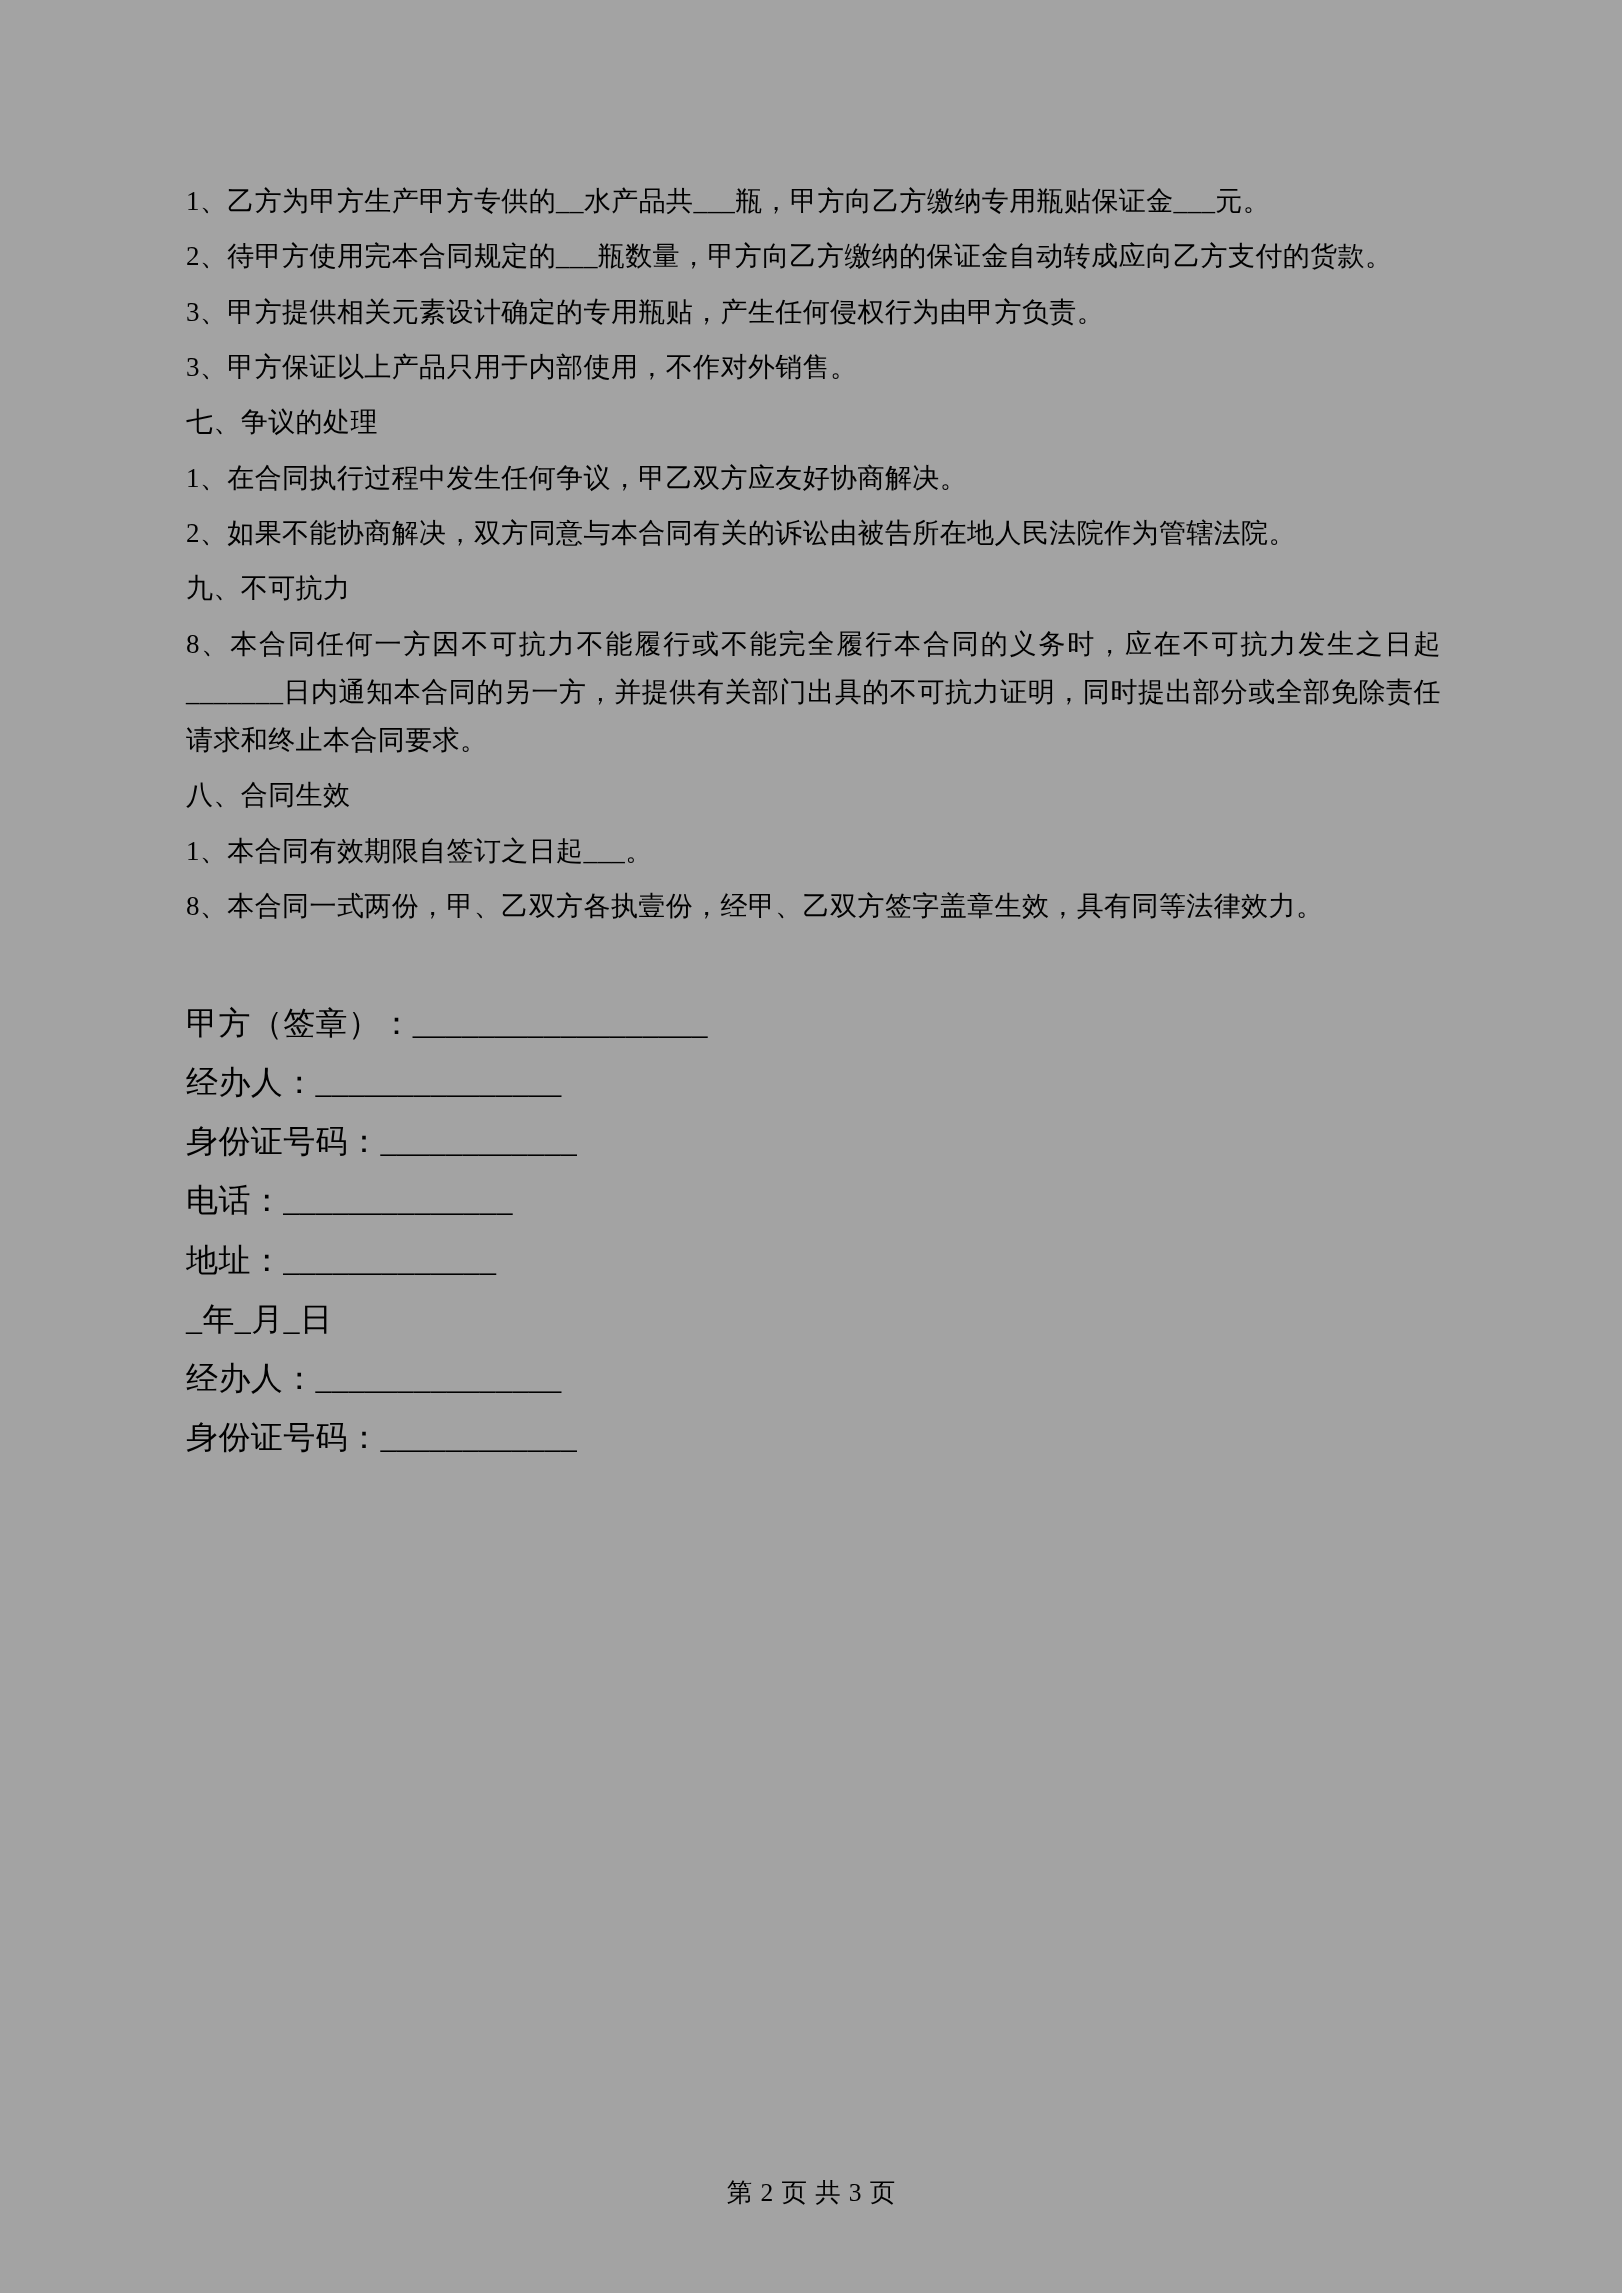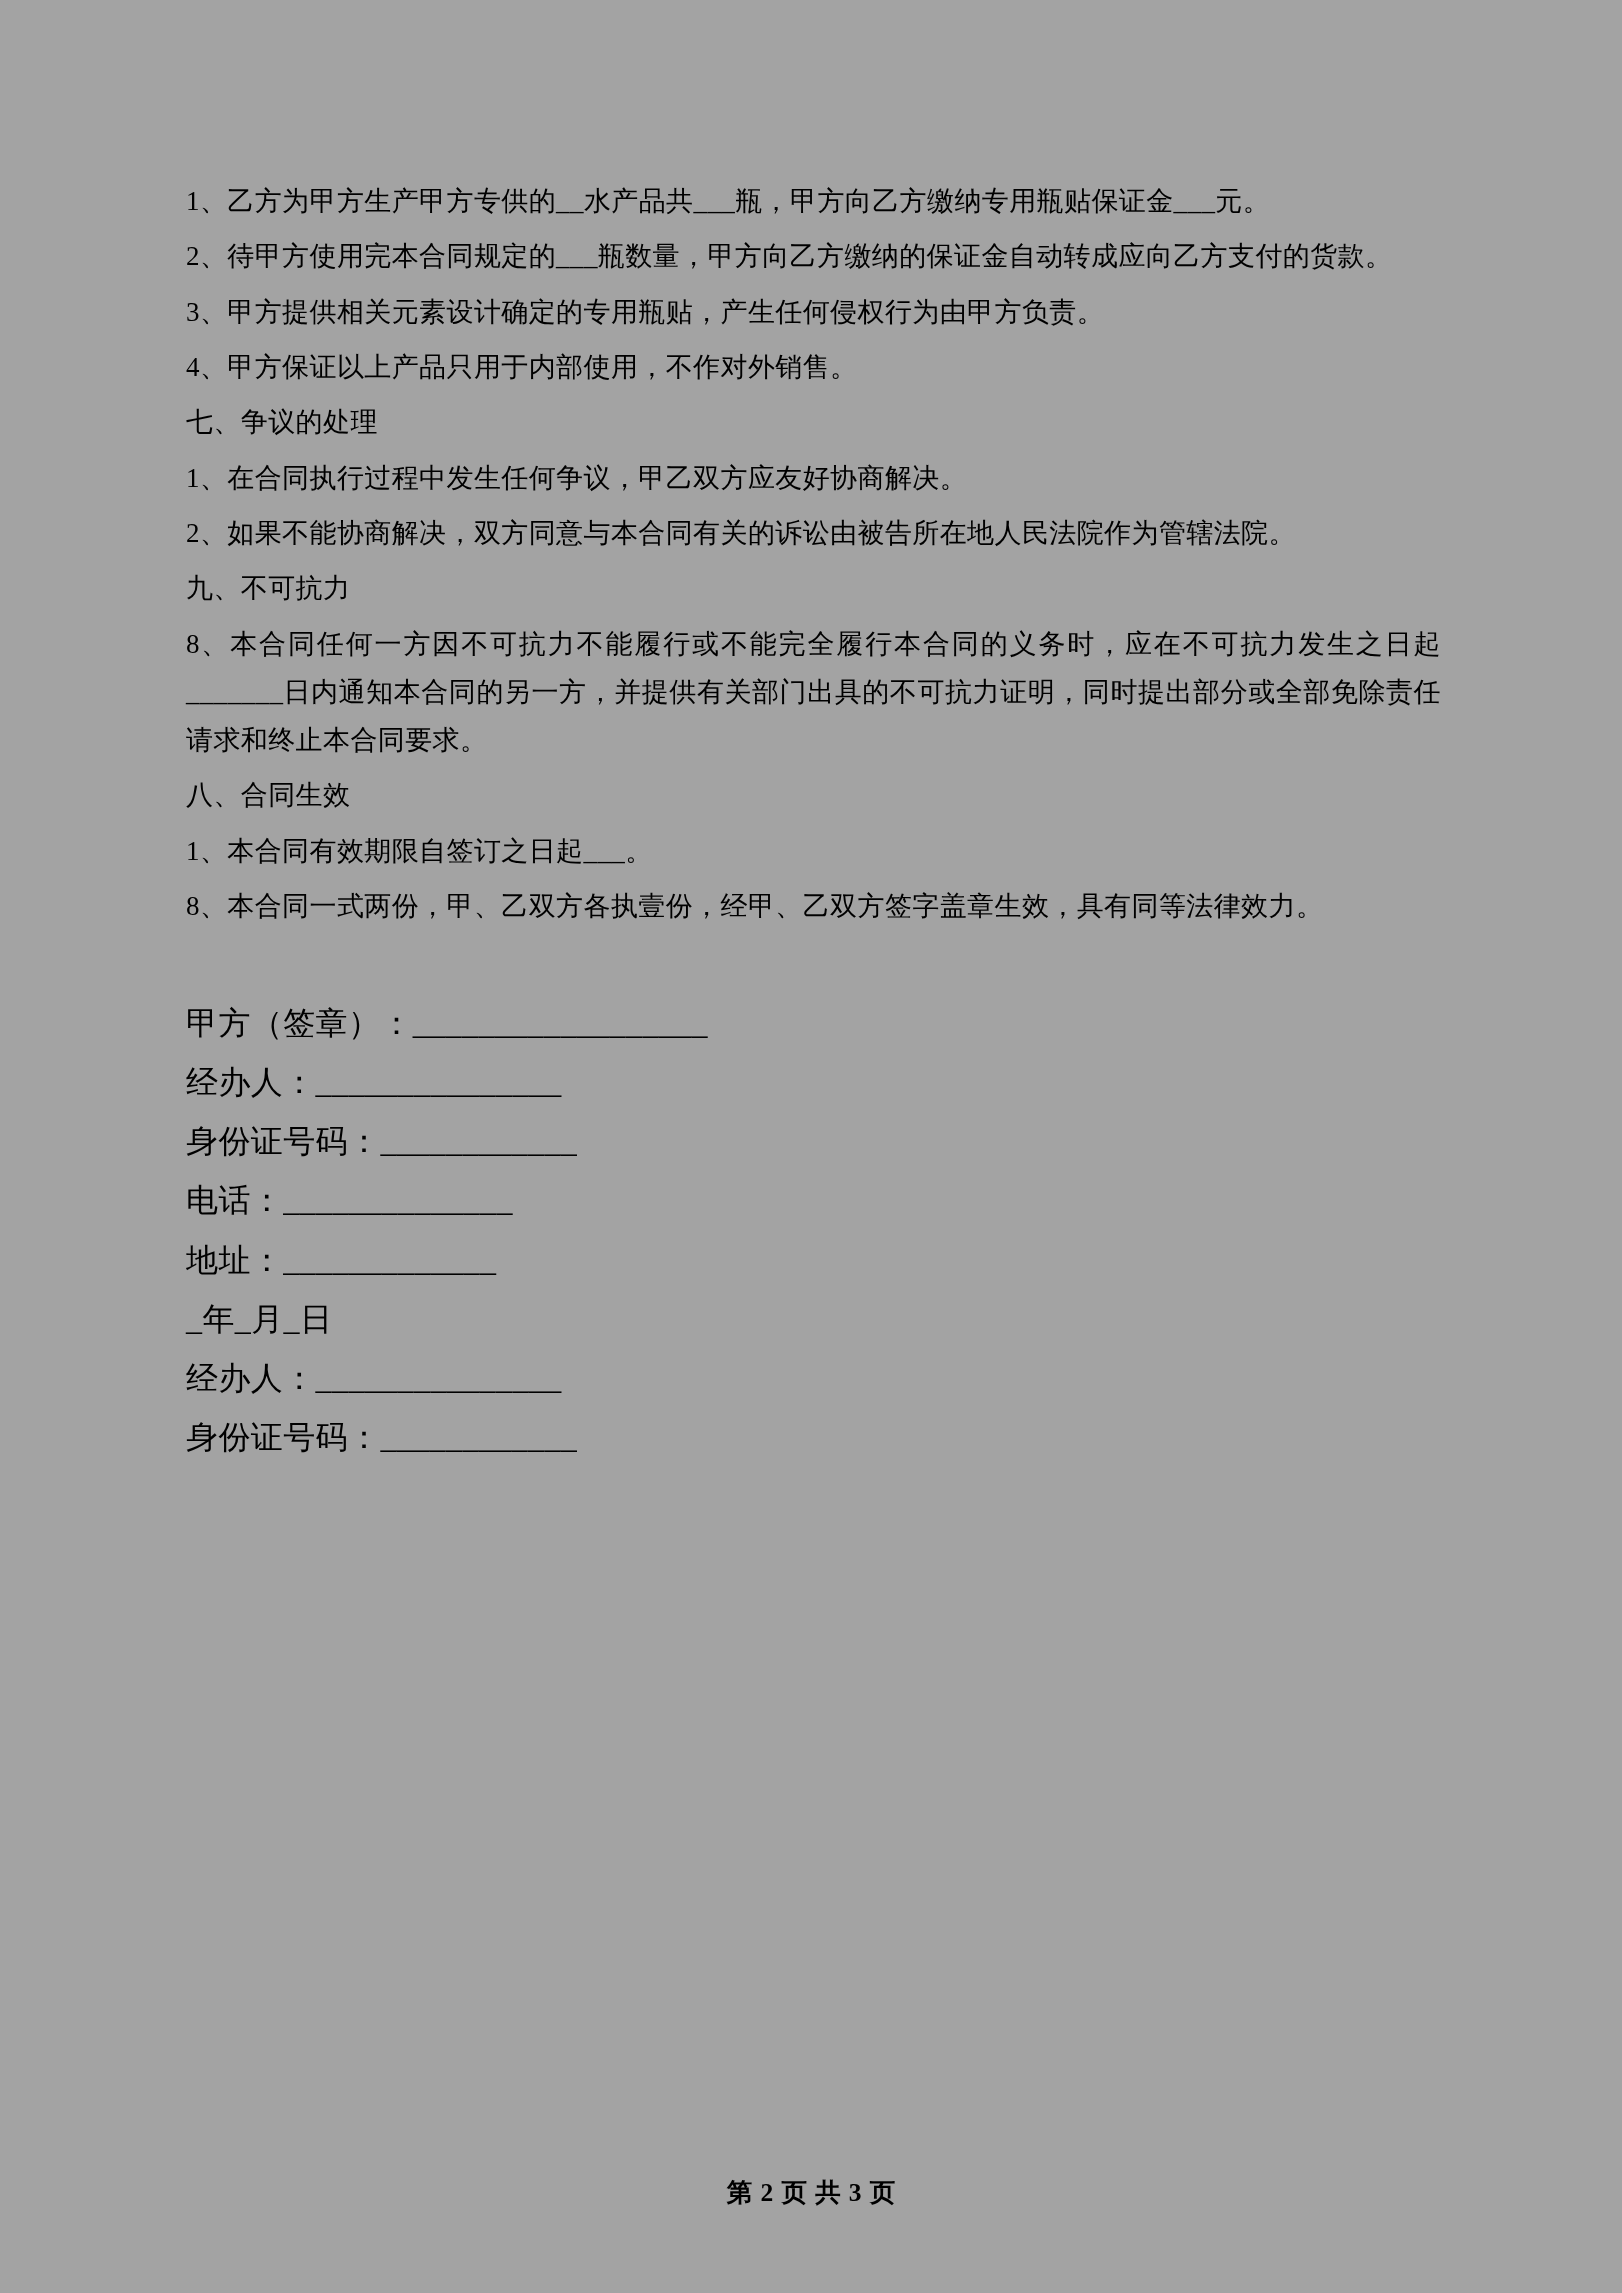--- a/index.html
+++ b/index.html
@@ -43,34 +43,33 @@
     letter-spacing: 0.4px;
   }
   .footer {
     position: absolute;
     left: 0;
     right: 0;
     bottom: 84px;
     text-align: center;
     font-size: 25.5px;
     letter-spacing: 0.9px;
-    font-weight: bold;
   }
 </style>
 </head>
 <body>
 
 <div class="page">
 
   <div class="content">
 
     <p class="para">1、乙方为甲方生产甲方专供的__水产品共___瓶，甲方向乙方缴纳专用瓶贴保证金___元。</p>
     <p class="para">2、待甲方使用完本合同规定的___瓶数量，甲方向乙方缴纳的保证金自动转成应向乙方支付的货款。</p>
     <p class="para">3、甲方提供相关元素设计确定的专用瓶贴，产生任何侵权行为由甲方负责。</p>
-    <p class="para">4、甲方保证以上产品只用于内部使用，不作对外销售。</p>
+    <p class="para">3、甲方保证以上产品只用于内部使用，不作对外销售。</p>
     <p class="para">七、争议的处理</p>
     <p class="para">1、在合同执行过程中发生任何争议，甲乙双方应友好协商解决。</p>
     <p class="para">2、如果不能协商解决，双方同意与本合同有关的诉讼由被告所在地人民法院作为管辖法院。</p>
     <p class="para">九、不可抗力</p>
     <p class="para">8、本合同任何一方因不可抗力不能履行或不能完全履行本合同的义务时，应在不可抗力发生之日起_______日内通知本合同的另一方，并提供有关部门出具的不可抗力证明，同时提出部分或全部免除责任请求和终止本合同要求。</p>
     <p class="para">八、合同生效</p>
     <p class="para">1、本合同有效期限自签订之日起___。</p>
     <p class="para">8、本合同一式两份，甲、乙双方各执壹份，经甲、乙双方签字盖章生效，具有同等法律效力。</p>
 
     <div class="sig-block">

